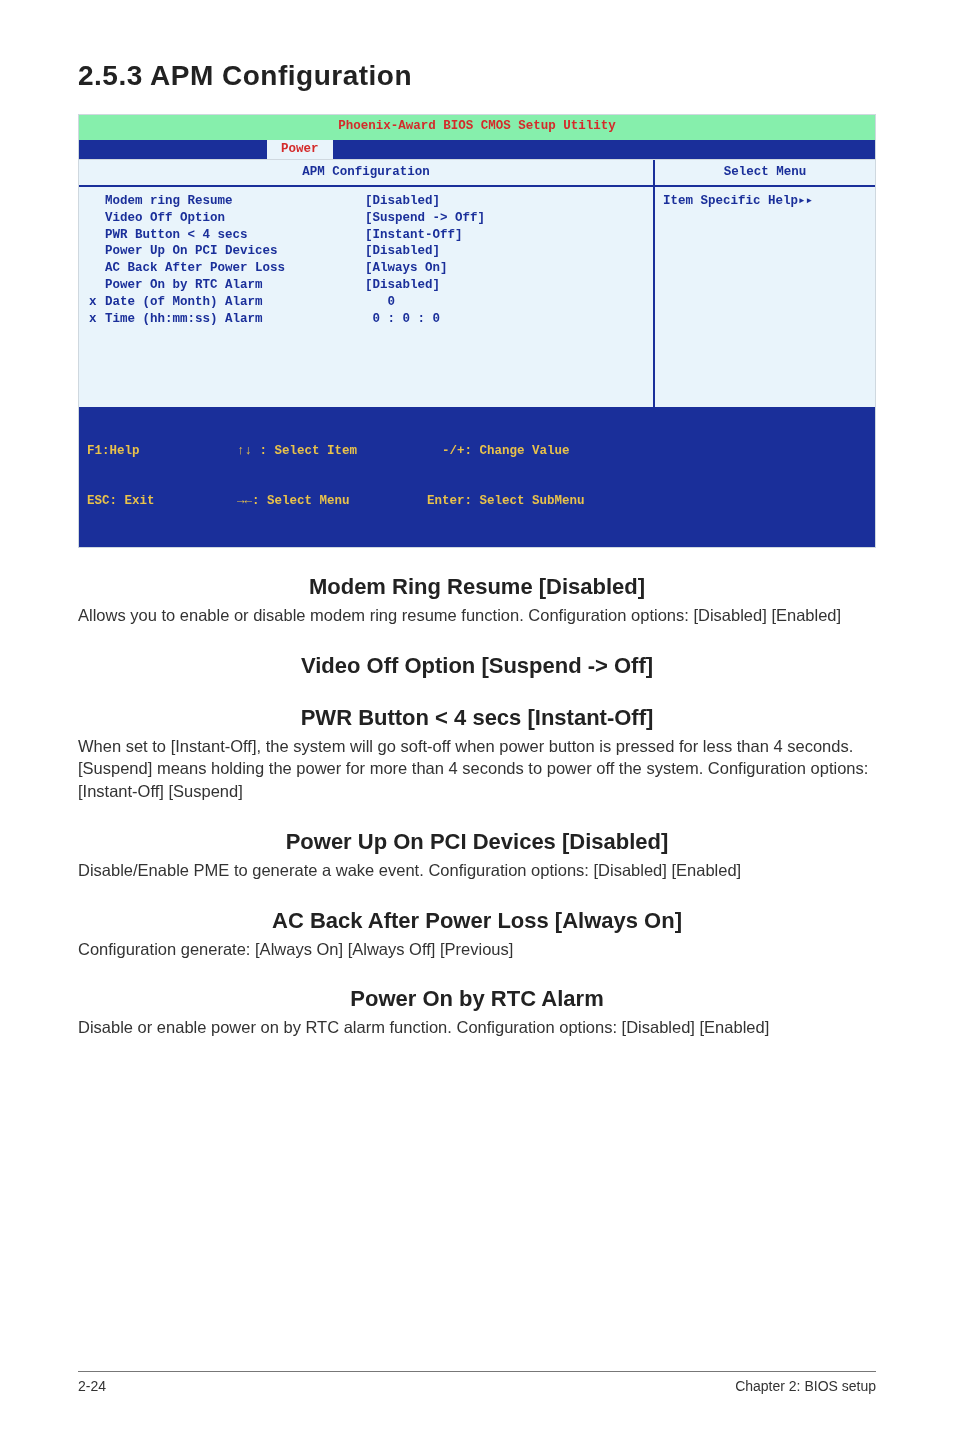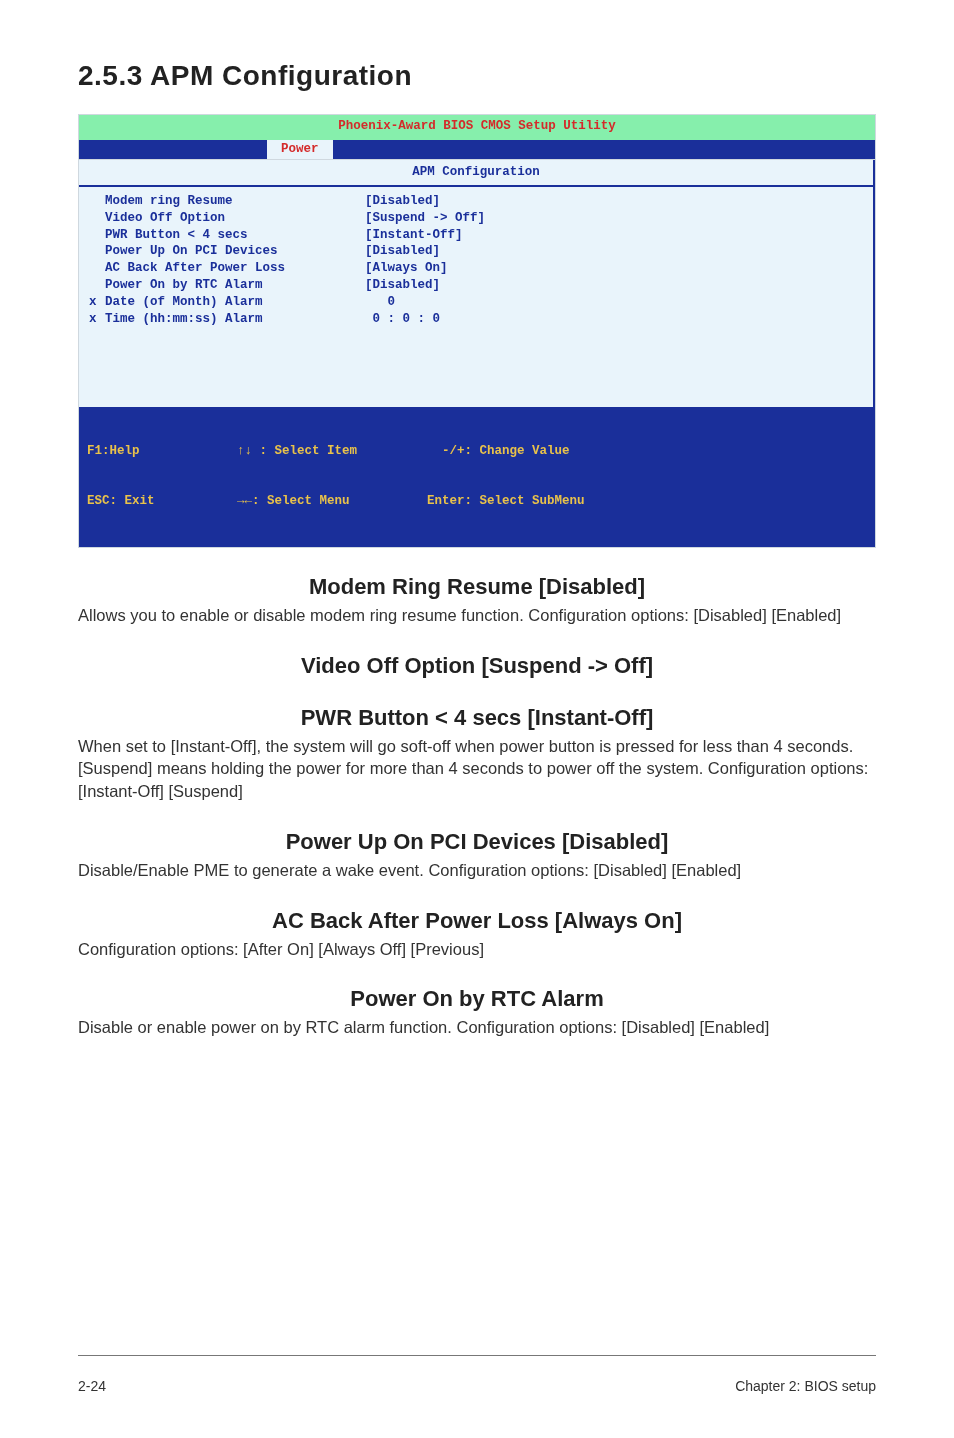--- a/index.html
+++ b/index.html
@@ -101,21 +101,21 @@
     line-height: 1.38;
     color: #333;
     font-family: "Helvetica Neue", Helvetica, Arial, sans-serif;
   }
   .footer {
     position: absolute;
     left: 78px;
     right: 78px;
     bottom: 44px;
     border-top: 1px solid #777;
-    padding-top: 22px;
+    padding-top: 6px;
     display: flex;
     justify-content: space-between;
     font-size: 14px;
     color: #333;
     gap: 32px;
   }
 </style>
 </head>
 <body>
 
@@ -165,20 +165,26 @@
             <span class="mark">x</span>
             <span class="label">Date (of Month) Alarm</span>
             <span class="value">   0</span>
           </div>
           <div class="bios-row">
             <span class="mark">x</span>
             <span class="label">Time (hh:mm:ss) Alarm</span>
             <span class="value"> 0 : 0 : 0</span>
           </div>
         </div>
+    </div>
+    <div class="bios-side">
+      <div class="bios-subtitle">Select  Menu</div>
+      <div class="bios-side-body">
+        <span>Item Specific Help</span><span class="help-arrows">▸▸</span>
+      </div>
     </div>
   </div>
   <div class="bios-footer">
     <div class="col c1">
       <div>F1:Help</div>
       <div>ESC: Exit</div>
     </div>
     <div class="col c2">
       <div>↑↓ : Select Item</div>
       <div>→←: Select Menu</div>
@@ -192,21 +198,21 @@
 
 <div id="doc-sections">
     <h2 class="subhead">Modem Ring Resume [Disabled]</h2>
     <p class="body">Allows you to enable or disable modem ring resume function. Configuration options: [Disabled] [Enabled]</p>
     <h2 class="subhead">Video Off Option [Suspend -&gt; Off]</h2>
     <h2 class="subhead">PWR Button &lt; 4 secs [Instant-Off]</h2>
     <p class="body">When set to [Instant-Off], the system will go soft-off when power button is pressed for less than 4 seconds. [Suspend] means holding the power for more than 4 seconds to power off the system. Configuration options: [Instant-Off] [Suspend]</p>
     <h2 class="subhead">Power Up On PCI Devices [Disabled]</h2>
     <p class="body">Disable/Enable PME to generate a wake event. Configuration options: [Disabled] [Enabled]</p>
     <h2 class="subhead">AC Back After Power Loss [Always On]</h2>
-    <p class="body">Configuration options: [After On] [Always Off] [Previous]</p>
+    <p class="body">Configuration generate: [Always On] [Always Off] [Previous]</p>
     <h2 class="subhead">Power On by RTC Alarm</h2>
     <p class="body">Disable or enable power on by RTC alarm function. Configuration options: [Disabled] [Enabled]</p>
   </div>
 
 <div class="footer">
   <span>2-24</span>
   <span>Chapter 2: BIOS setup</span>
 </div>
 
 </body></html>

